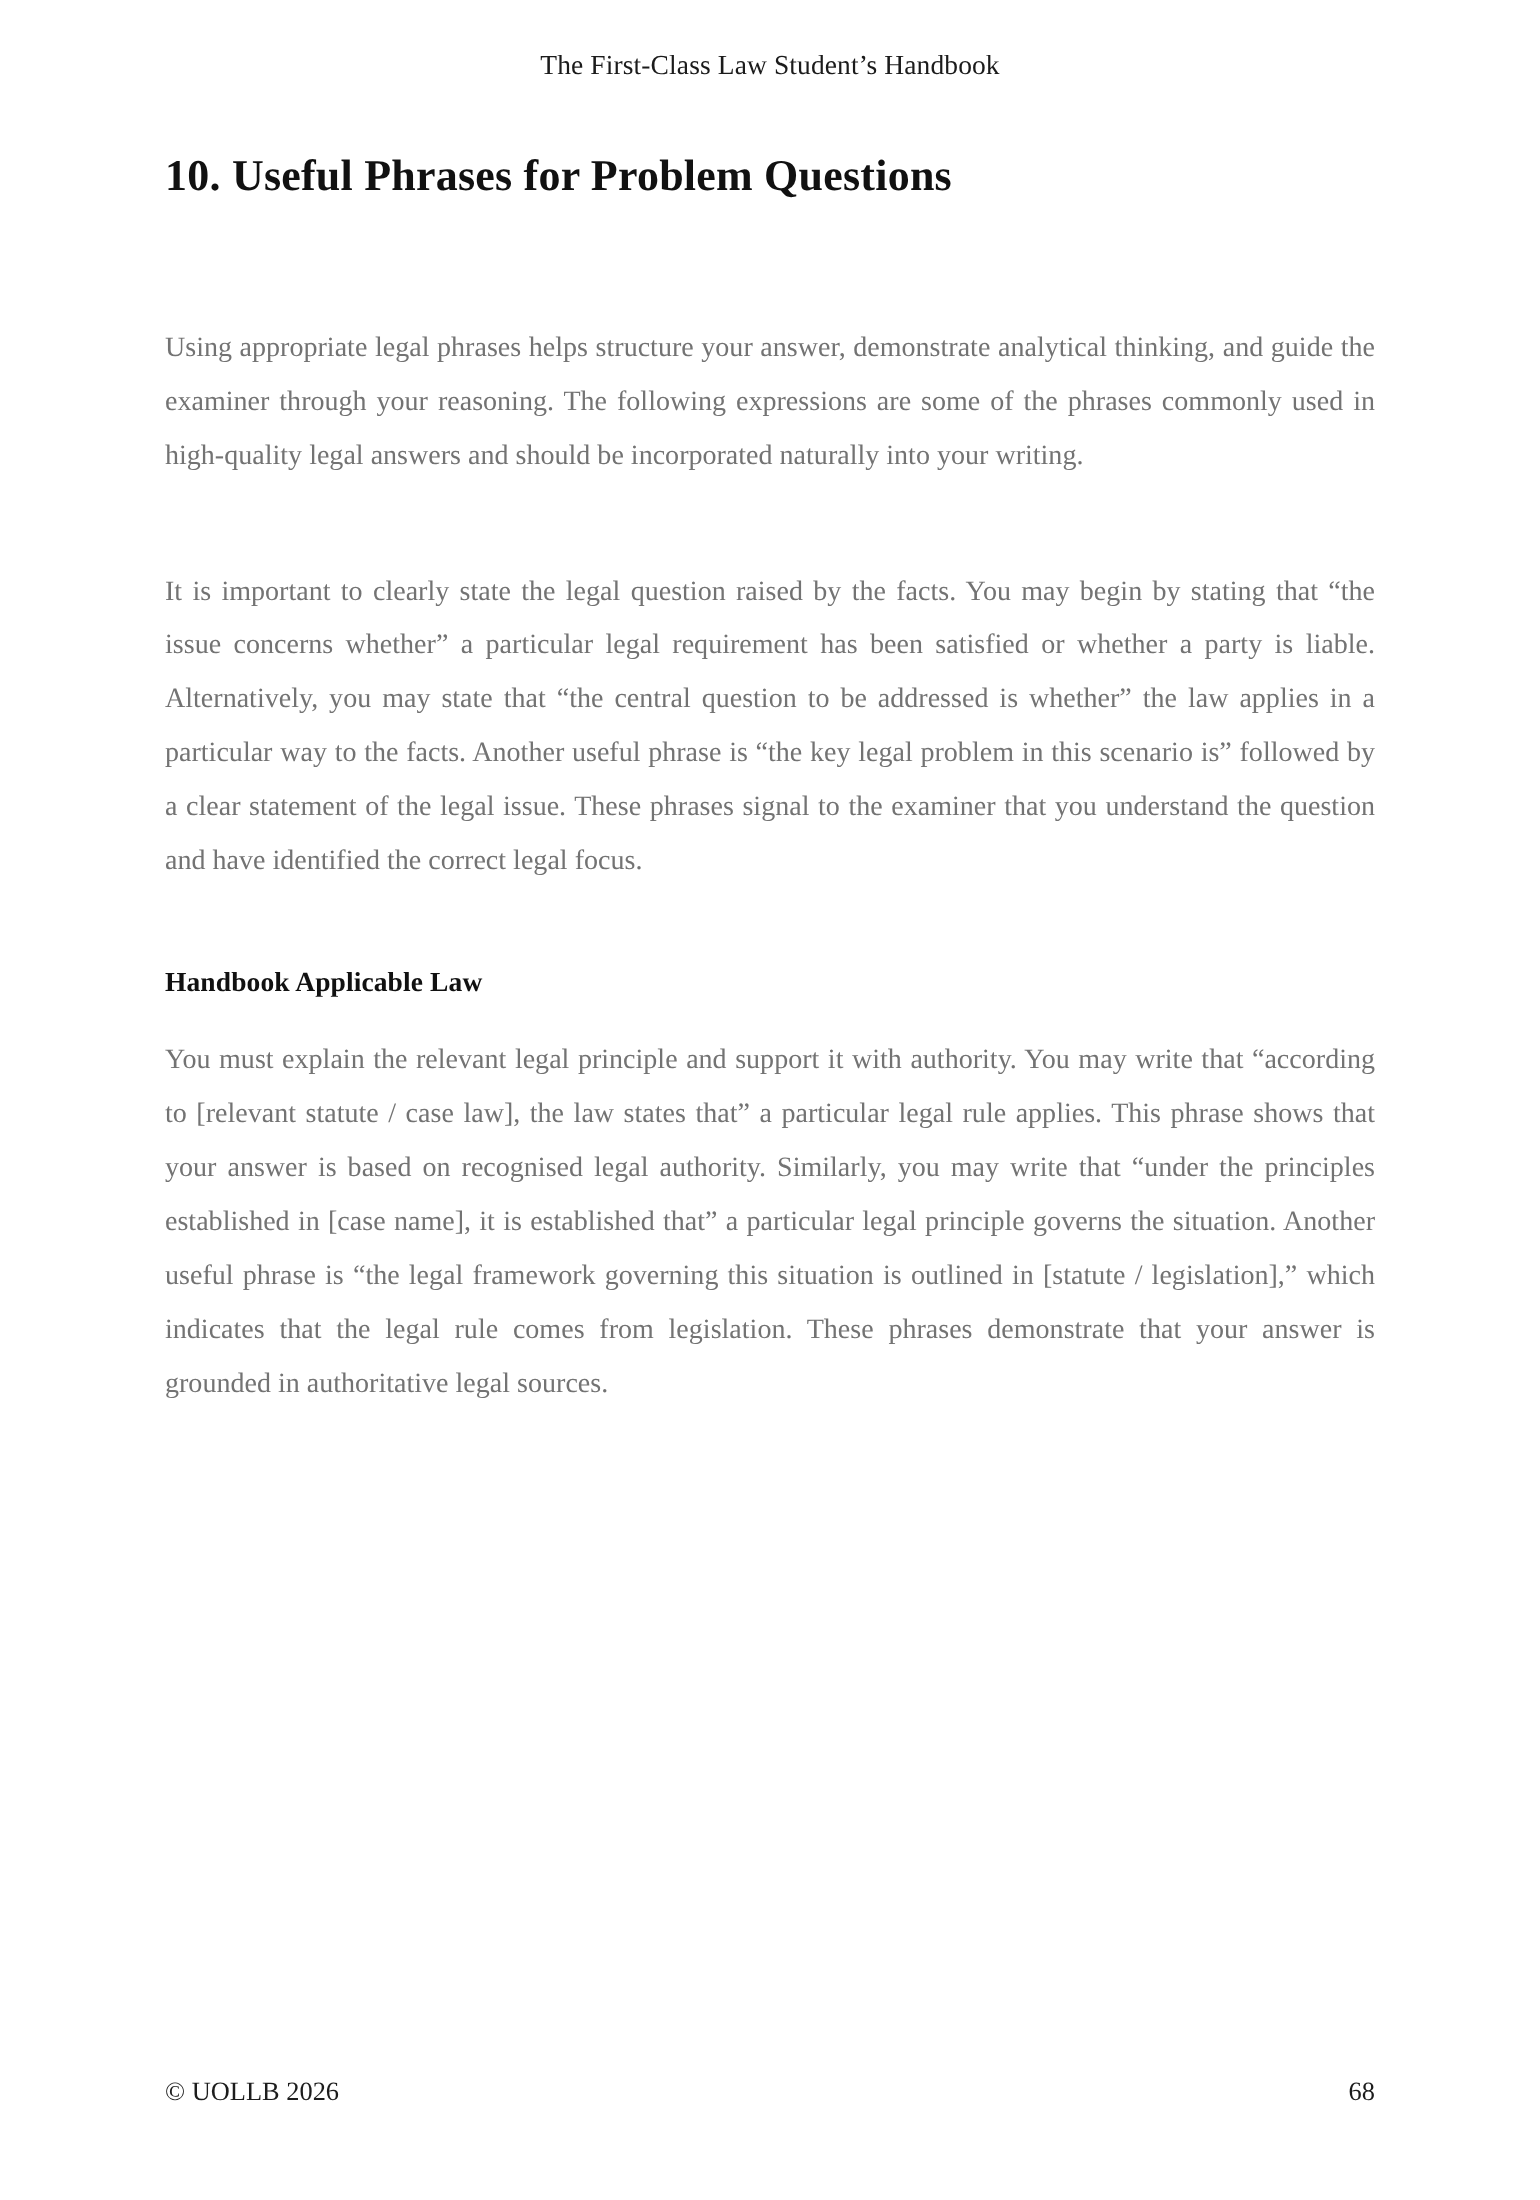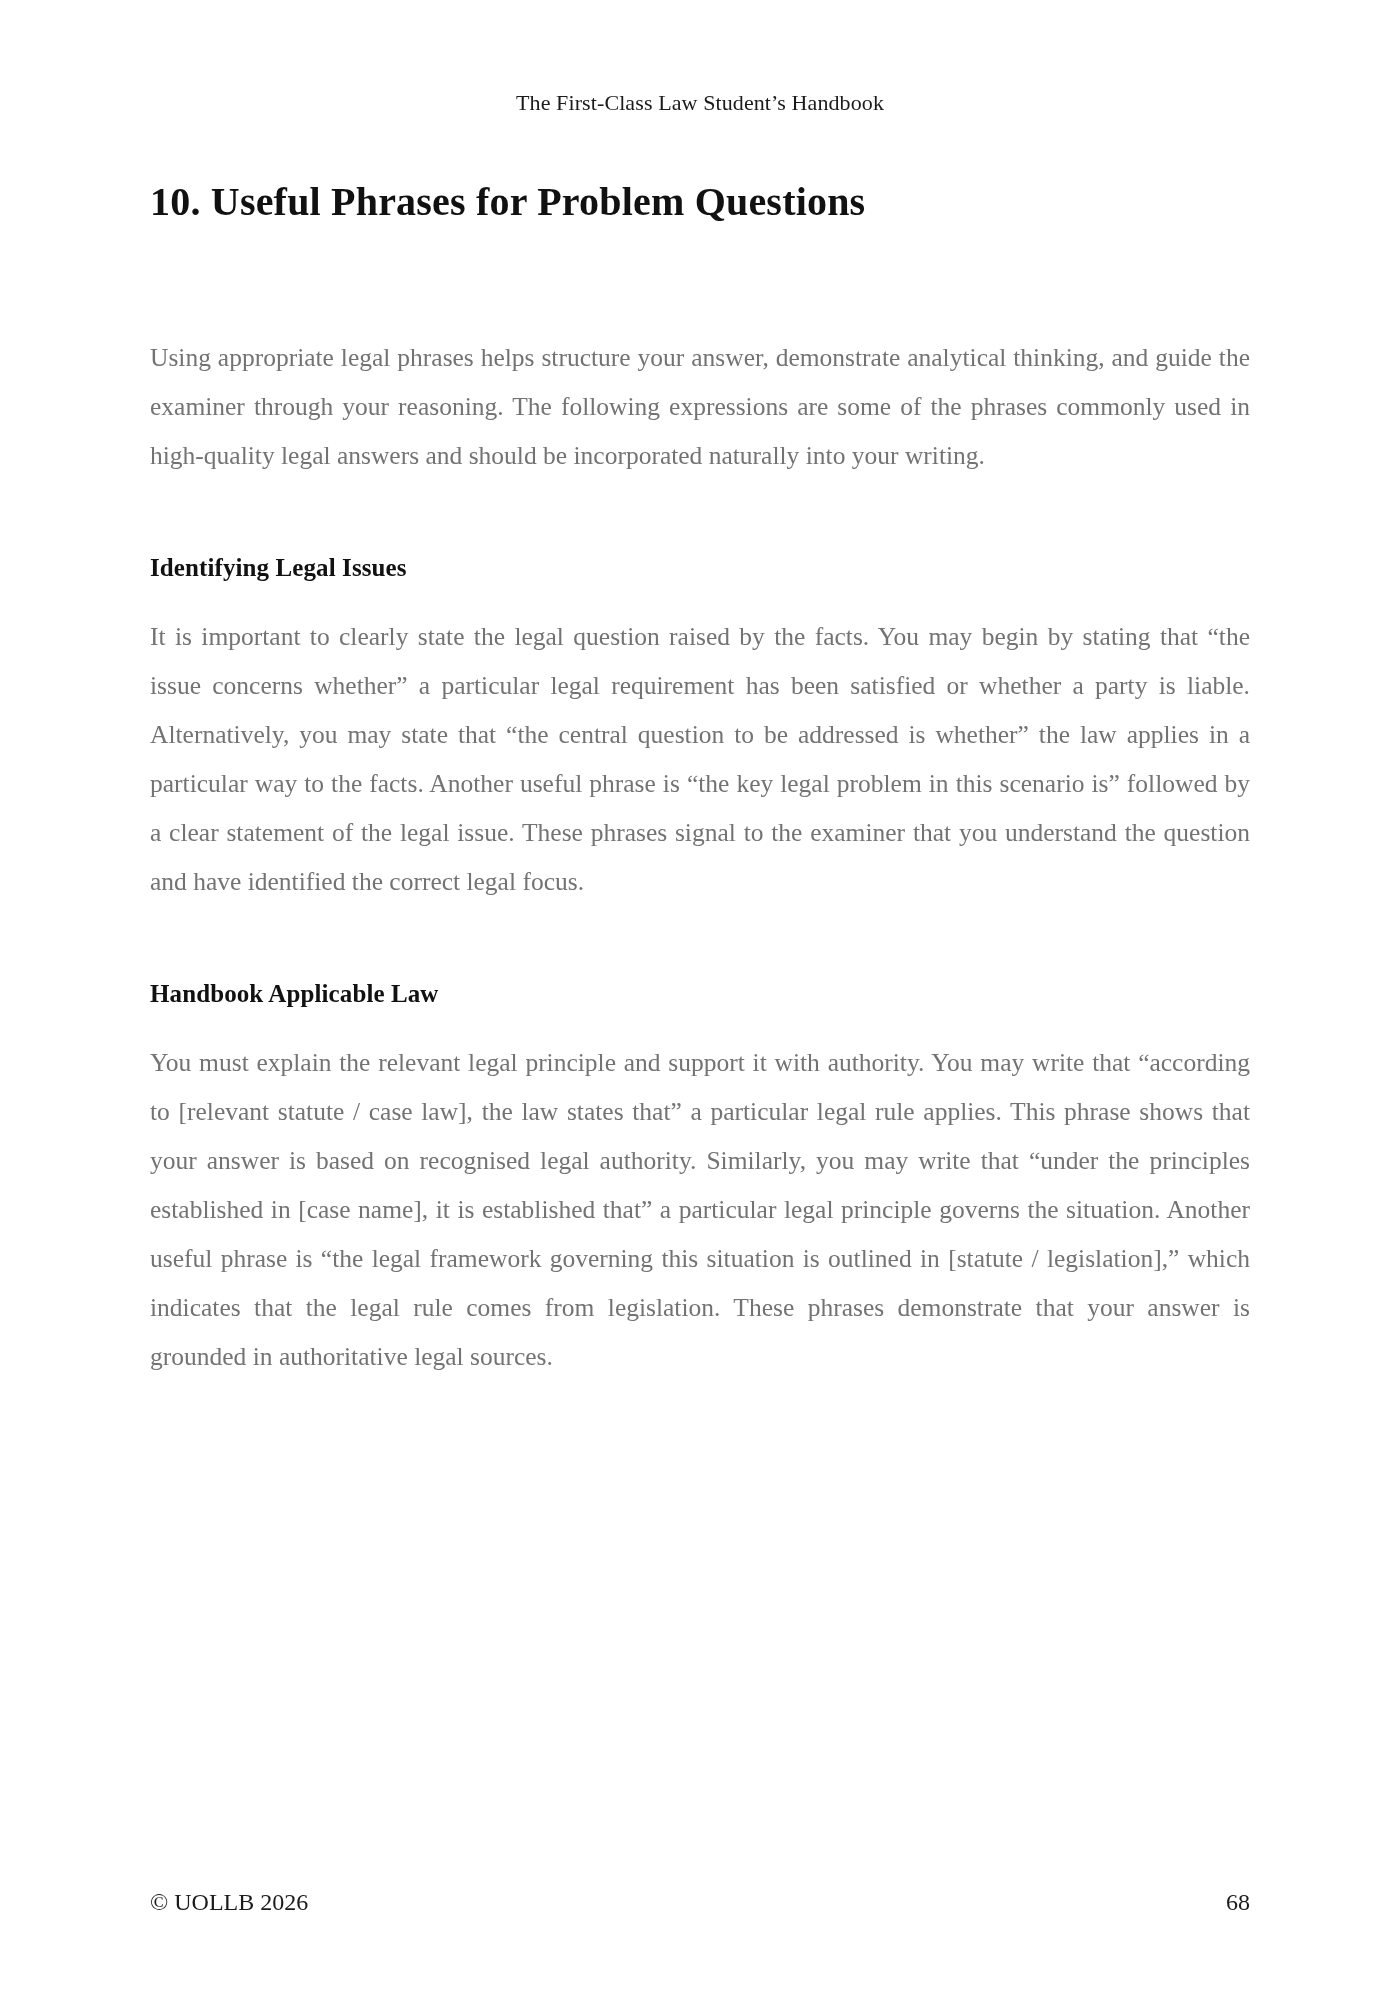--- a/index.html
+++ b/index.html
@@ -22,24 +22,24 @@
   }
   .content {
     position: absolute;
     left: 150px;
     right: 150px;
     top: 0;
     bottom: 0;
   }
   .running-head {
     text-align: center;
-    font-size: 22px;
+    font-size: 25px;
     letter-spacing: 0.1px;
     color: #1b1b1b;
-    margin-top: 90px;
+    margin-top: 46px;
   }
   .chapter-title {
     text-align: left;
     font-size: 40px;
     font-weight: bold;
     color: #111111;
     margin-top: 62px;
     letter-spacing: 0.2px;
   }
   .intro {
@@ -87,21 +87,20 @@
 
     <div class="running-head">The First-Class Law Student’s Handbook</div>
 
     <h1 class="chapter-title">10. Useful Phrases for Problem Questions</h1>
 
     <div class="intro">
       <p class="body-text">Using appropriate legal phrases helps structure your answer, demonstrate analytical thinking, and guide the examiner through your reasoning. The following expressions are some of the phrases commonly used in high-quality legal answers and should be incorporated naturally into your writing.</p>
     </div>
 
     <div class="section">
-      <h2 class="sub-heading">Identifying Legal Issues</h2>
       <p class="body-text">It is important to clearly state the legal question raised by the facts. You may begin by stating that “the issue concerns whether” a particular legal requirement has been satisfied or whether a party is liable. Alternatively, you may state that “the central question to be addressed is whether” the law applies in a particular way to the facts. Another useful phrase is “the key legal problem in this scenario is” followed by a clear statement of the legal issue. These phrases signal to the examiner that you understand the question and have identified the correct legal focus.</p>
     </div>
 
     <div class="section">
       <h2 class="sub-heading">Handbook Applicable Law</h2>
       <p class="body-text">You must explain the relevant legal principle and support it with authority. You may write that “according to [relevant statute / case law], the law states that” a particular legal rule applies. This phrase shows that your answer is based on recognised legal authority. Similarly, you may write that “under the principles established in [case name], it is established that” a particular legal principle governs the situation. Another useful phrase is “the legal framework governing this situation is outlined in [statute / legislation],” which indicates that the legal rule comes from legislation. These phrases demonstrate that your answer is grounded in authoritative legal sources.</p>
     </div>
 
   </div>
 

